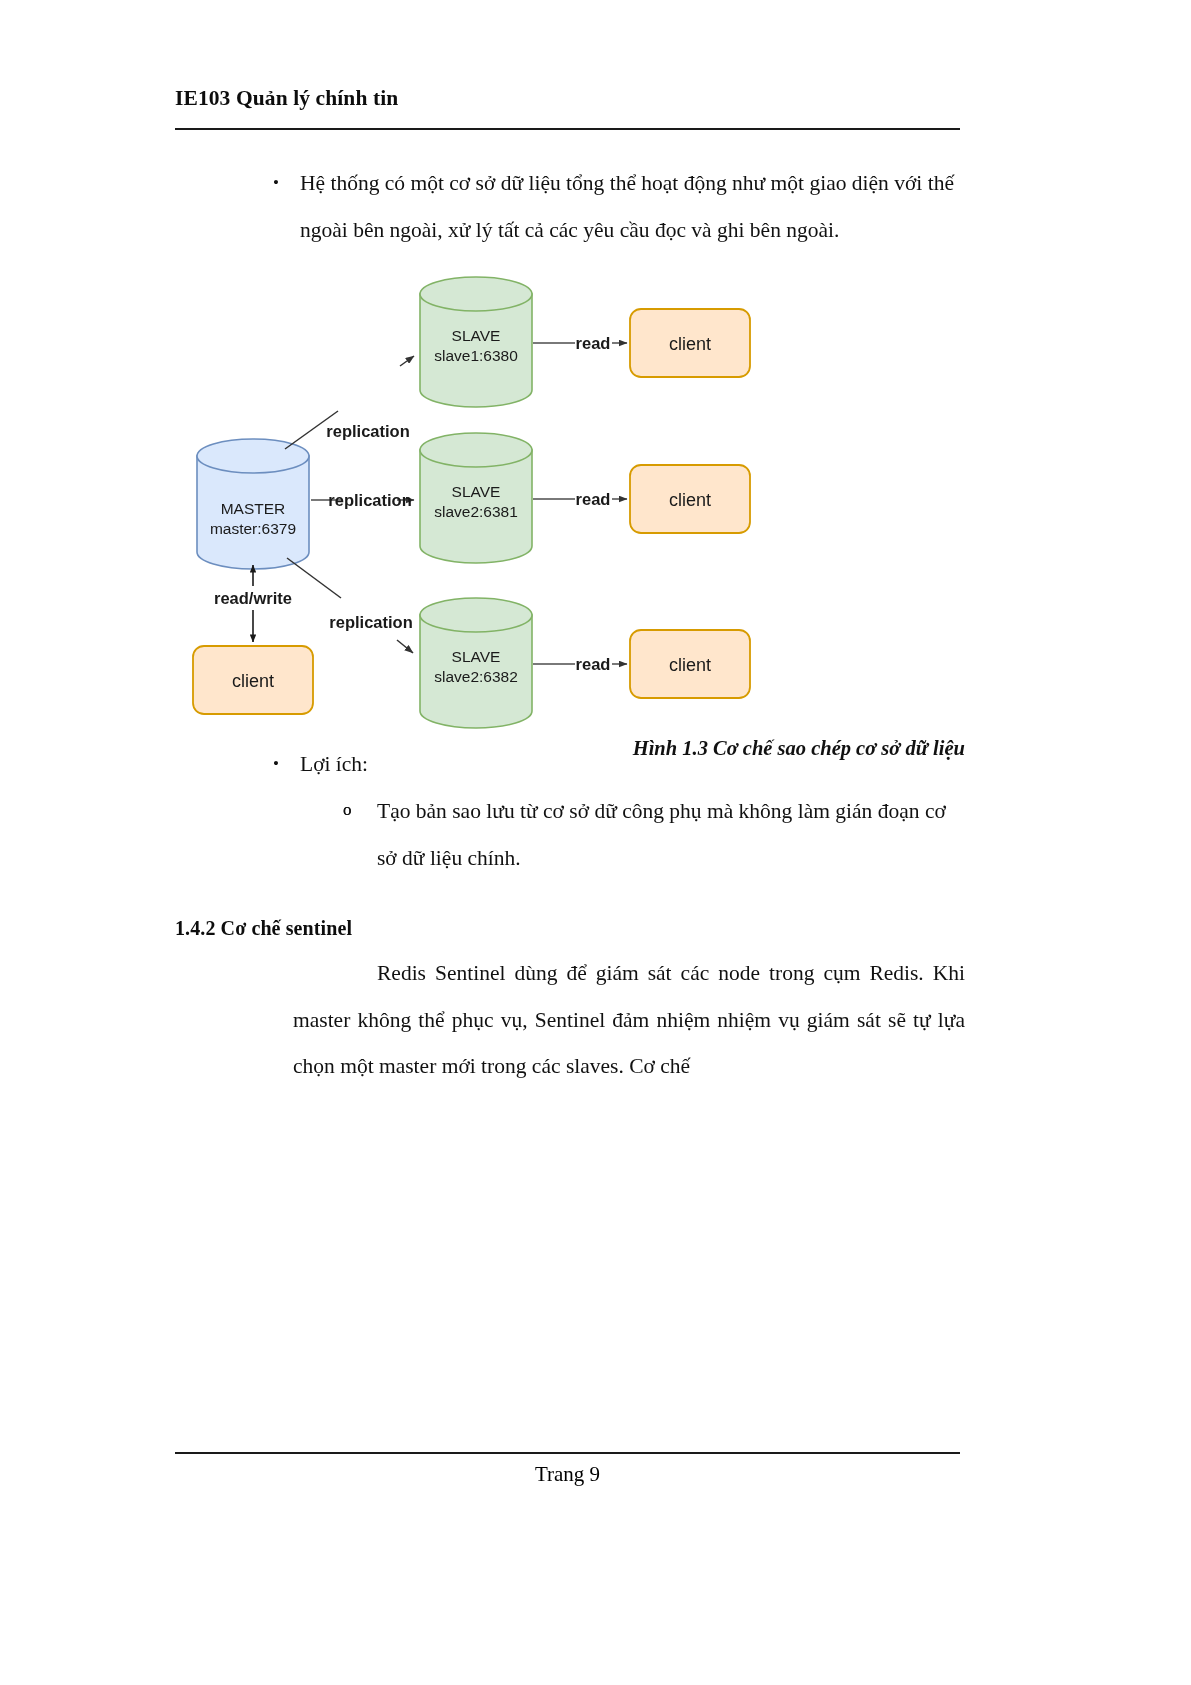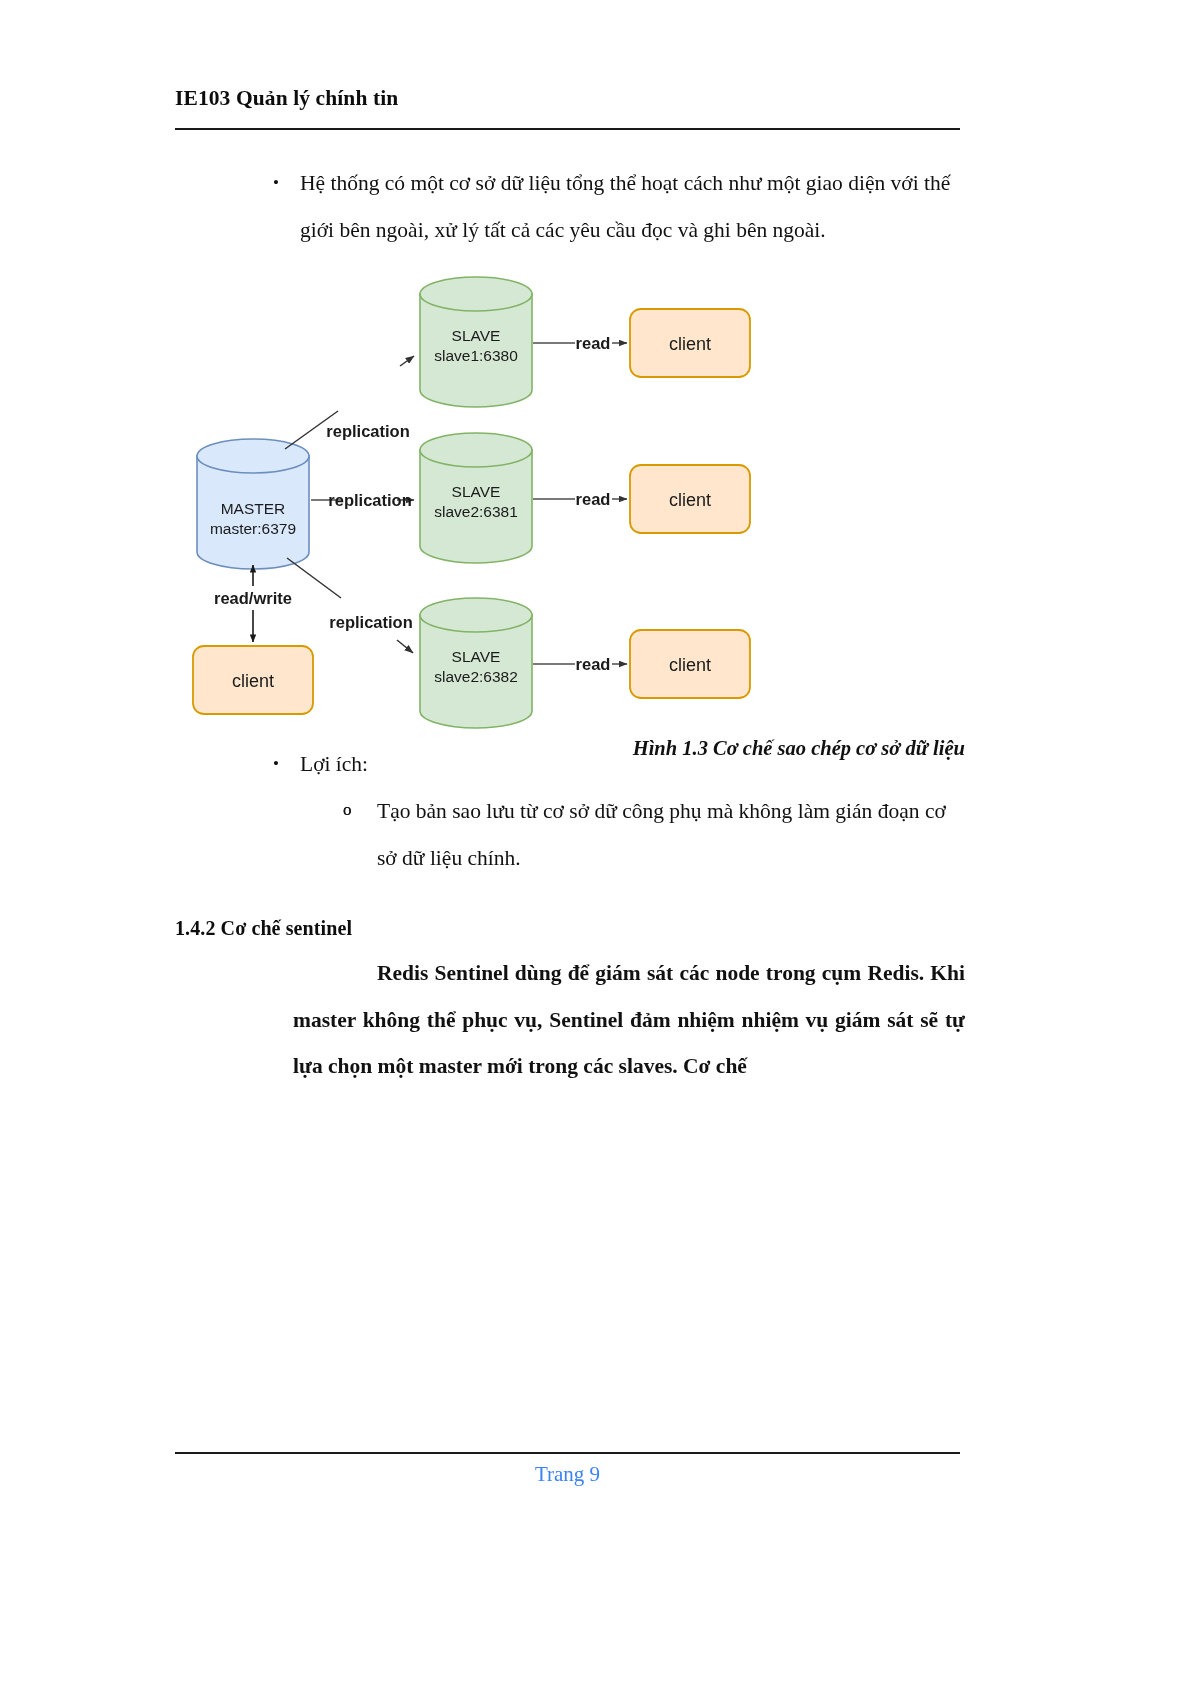--- a/index.html
+++ b/index.html
@@ -127,40 +127,39 @@
   
   .para {
     font-size: 21.5px;
     line-height: 2.17;
     color: #111111;
     text-align: justify;
     text-indent: 84px;
     margin-left: 118px;
     margin-right: 0px;
     width: 672px;
-    font-weight: bold;
   }
 
   
   .footer-rule {
     position: absolute;
     left: 175px;
     top: 1452px;
     width: 785px;
     height: 1.6px;
     background: #1a1a1a;
   }
   .footer-text {
     position: absolute;
     left: 175px;
     top: 1462px;
     width: 785px;
     text-align: center;
     font-size: 21px;
-    color: #3b82f6;
+    color: #000000;
   }
 
   .edge-strip {
     position: absolute;
     left: 0;
     bottom: 0;
     width: 1191px;
     height: 6px;
     background: #ffffff;
   }
@@ -178,21 +177,21 @@
   <div class="header">
     <div class="header-title">IE103 Quản lý chính tin</div>
   </div>
   <div class="header-rule"></div>
 
   <div class="content">
 
     <ul class="bullets">
       <li class="bullet">
         <span class="marker">•</span>
-        <span>Hệ thống có một cơ sở dữ liệu tổng thể hoạt cách như một giao diện với thế giới bên ngoài, xử lý tất cả các yêu cầu đọc và ghi bên ngoài.</span>
+        <span>Hệ thống có một cơ sở dữ liệu tổng thể hoạt động như một giao diện với thế ngoài bên ngoài, xử lý tất cả các yêu cầu đọc và ghi bên ngoài.</span>
       </li>
     </ul>
 
     <div class="figure">
       <svg width="790" height="472" viewBox="0 0 790 472" xmlns="http://www.w3.org/2000/svg">
         <defs>
           <marker id="arrowhead" markerWidth="9" markerHeight="7" refX="8.5" refY="3.5" orient="auto" markerUnits="userSpaceOnUse">
             <path d="M0,0 L9,3.5 L0,7 z" fill="#333333"></path>
           </marker>
           <marker id="arrowhead-thin" markerWidth="8" markerHeight="6.5" refX="7.6" refY="3.25" orient="auto" markerUnits="userSpaceOnUse">

